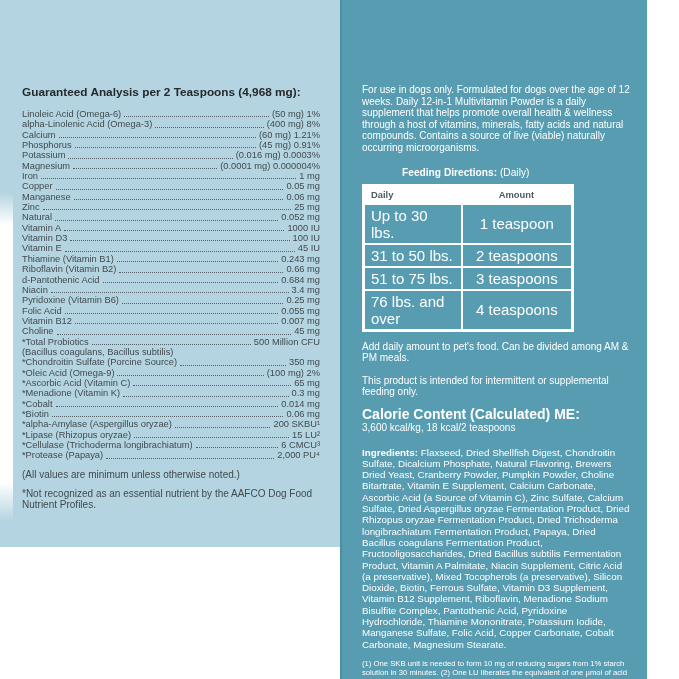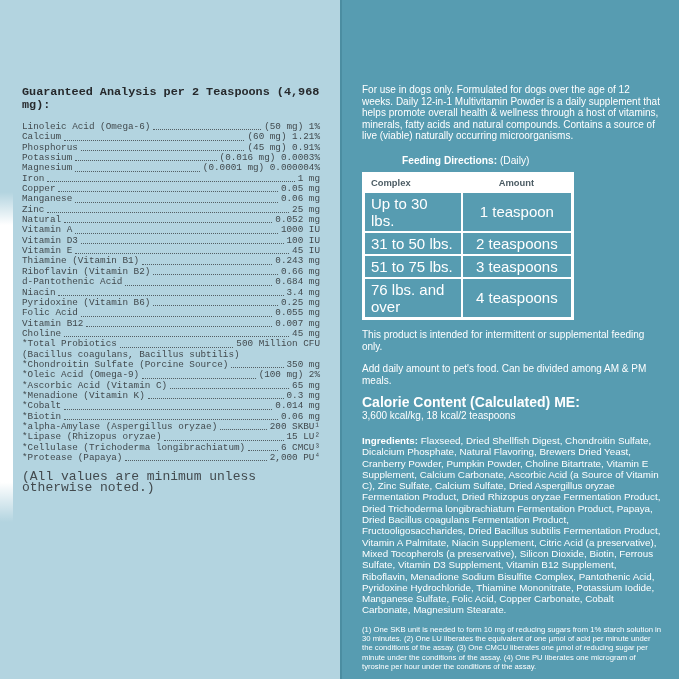--- a/index.html
+++ b/index.html
@@ -1,34 +1,34 @@
 <!DOCTYPE html>
 <html><head>
 <meta charset="utf-8">
 <style>
   html,body{margin:0;padding:0;background:#ffffff;}
   .canvas{position:relative;width:679px;height:679px;overflow:hidden;
           font-family:"Liberation Sans",sans-serif;-webkit-font-smoothing:antialiased;}
 
   
-  .panel-left{position:absolute;left:0;top:0;width:340px;height:679px;
+  .panel-left{position:absolute;left:0;top:0;width:340px;height:547px;
               background:#b3d4e0;box-sizing:border-box;
-              padding:86px 20px 0 22px;color:#424a4e;font-family:Liberation Mono, monospace;}
+              padding:86px 20px 0 22px;color:#424a4e;}
   .edge-highlight{position:absolute;left:0;top:192px;width:13px;height:330px;
               background:linear-gradient(to bottom,rgba(255,255,255,0),#ffffff 10%,#ffffff 88%,rgba(255,255,255,0));
               pointer-events:none;}
   .ga-title{font-size:11.8px;line-height:13px;font-weight:bold;margin:0 0 10px;
             color:#26292c;}
   .ga-row{display:flex;align-items:flex-end;font-size:9.3px;line-height:10.35px;
           white-space:nowrap;text-align:right;}
   .ga-leader{flex:1;border-bottom:1px dotted rgba(66,74,78,.85);margin:0 3px 2px 3px;min-width:6px;}
-  .ga-note{font-size:13px;line-height:11px;margin:8px 0 0;}
+  .ga-note{font-size:10px;line-height:11px;margin:8px 0 0;}
 
   
-  .panel-right{position:absolute;left:340px;top:0;width:339px;height:679px;
+  .panel-right{position:absolute;left:340px;top:0;width:307px;height:679px;
                background:#579cb1;box-sizing:border-box;
                padding:84px 17px 0 20px;color:#ffffff;
                border-left:2px solid #4b8da1;}
   .intro{font-size:10px;line-height:11.6px;margin:0 0 13px;}
   .fd-heading{font-size:10.2px;line-height:11px;margin:0 0 6px;padding-left:40px;}
   .fd-heading strong{font-weight:bold;}
   .fd-table{border-collapse:collapse;width:212px;background:#ffffff;
             border:3px solid #ffffff;margin:0 0 9px;}
   .fd-table th{font-size:9.4px;font-weight:bold;color:#4c5c64;background:#ffffff;
                text-align:left;padding:2px 6px 3px;}
@@ -51,20 +51,25 @@
 
   <section class="panel-left">
     <h1 class="ga-title">Guaranteed Analysis per 2 Teaspoons (4,968 mg):</h1>
     <div class="ga-list">
         <div class="ga-row">
           <span class="ga-name">Linoleic Acid (Omega-6)</span>
           <span class="ga-leader"></span>
           <span class="ga-value">(50 mg) 1%</span>
         </div>
         <div class="ga-row">
+          <span class="ga-name">alpha-Linolenic Acid (Omega-3)</span>
+          <span class="ga-leader"></span>
+          <span class="ga-value">(400 mg) 8%</span>
+        </div>
+        <div class="ga-row">
           <span class="ga-name">Calcium</span>
           <span class="ga-leader"></span>
           <span class="ga-value">(60 mg) 1.21%</span>
         </div>
         <div class="ga-row">
           <span class="ga-name">Phosphorus</span>
           <span class="ga-leader"></span>
           <span class="ga-value">(45 mg) 0.91%</span>
         </div>
         <div class="ga-row">
@@ -210,39 +215,40 @@
           <span class="ga-leader"></span>
           <span class="ga-value">6 CMCU³</span>
         </div>
         <div class="ga-row">
           <span class="ga-name">*Protease (Papaya)</span>
           <span class="ga-leader"></span>
           <span class="ga-value">2,000 PU⁴</span>
         </div>
       </div>
     <p class="ga-note">(All values are minimum unless otherwise noted.)</p>
+    <p class="ga-note">*Not recognized as an essential nutrient by the AAFCO Dog Food Nutrient Profiles.</p>
   </section>
   <div class="edge-highlight"></div>
 
   <section class="panel-right">
     <p class="intro">For use in dogs only. Formulated for dogs over the age of 12 weeks. Daily 12-in-1 Multivitamin Powder is a daily supplement that helps promote overall health &amp; wellness through a host of vitamins, minerals, fatty acids and natural compounds. Contains a source of live (viable) naturally occurring microorganisms.</p>
 
     <p class="fd-heading">
       <strong>Feeding Directions:</strong>
       <span>(Daily)</span>
     </p>
 
     <table class="fd-table">
       <colgroup>
           <col class="c1">
           <col class="c2">
         </colgroup>
       <thead>
         <tr>
-            <th>Complex</th>
+            <th>Daily</th>
             <th class="amount">Amount</th>
           </tr>
       </thead>
       <tbody>
           <tr>
             <td>Up to 30 lbs.</td>
             <td class="amount">1 teaspoon</td>
           </tr>
           <tr>
             <td>31 to 50 lbs.</td>
@@ -252,22 +258,22 @@
             <td>51 to 75 lbs.</td>
             <td class="amount">3 teaspoons</td>
           </tr>
           <tr>
             <td>76 lbs. and over</td>
             <td class="amount">4 teaspoons</td>
           </tr>
         </tbody>
     </table>
 
+    <p class="body">Add daily amount to pet's food. Can be divided among AM &amp; PM meals.</p>
     <p class="body">This product is intended for intermittent or supplemental feeding only.</p>
-    <p class="body">Add daily amount to pet's food. Can be divided among AM &amp; PM meals.</p>
 
     <p class="calorie-heading">Calorie Content (Calculated) ME:</p>
     <p class="body calorie-value">3,600 kcal/kg, 18 kcal/2 teaspoons</p>
 
     <p class="ingredients">
       <strong>Ingredients:</strong>
       <span>Flaxseed, Dried Shellfish Digest, Chondroitin Sulfate, Dicalcium Phosphate, Natural Flavoring, Brewers Dried Yeast, Cranberry Powder, Pumpkin Powder, Choline Bitartrate, Vitamin E Supplement, Calcium Carbonate, Ascorbic Acid (a Source of Vitamin C), Zinc Sulfate, Calcium Sulfate, Dried Aspergillus oryzae Fermentation Product, Dried Rhizopus oryzae Fermentation Product, Dried Trichoderma longibrachiatum Fermentation Product, Papaya, Dried Bacillus coagulans Fermentation Product, Fructooligosaccharides, Dried Bacillus subtilis Fermentation Product, Vitamin A Palmitate, Niacin Supplement, Citric Acid (a preservative), Mixed Tocopherols (a preservative), Silicon Dioxide, Biotin, Ferrous Sulfate, Vitamin D3 Supplement, Vitamin B12 Supplement, Riboflavin, Menadione Sodium Bisulfite Complex, Pantothenic Acid, Pyridoxine Hydrochloride, Thiamine Mononitrate, Potassium Iodide, Manganese Sulfate, Folic Acid, Copper Carbonate, Cobalt Carbonate, Magnesium Stearate.</span>
     </p>
 
     <p class="footnotes">(1) One SKB unit is needed to form 10 mg of reducing sugars from 1% starch solution in 30 minutes. (2) One LU liberates the equivalent of one µmol of acid per minute under the conditions of the assay. (3) One CMCU liberates one µmol of reducing sugar per minute under the conditions of the assay. (4) One PU liberates one microgram of tyrosine per hour under the conditions of the assay.</p>

